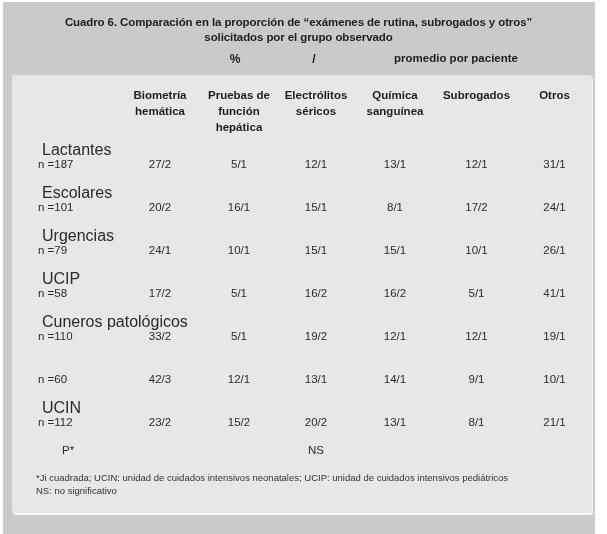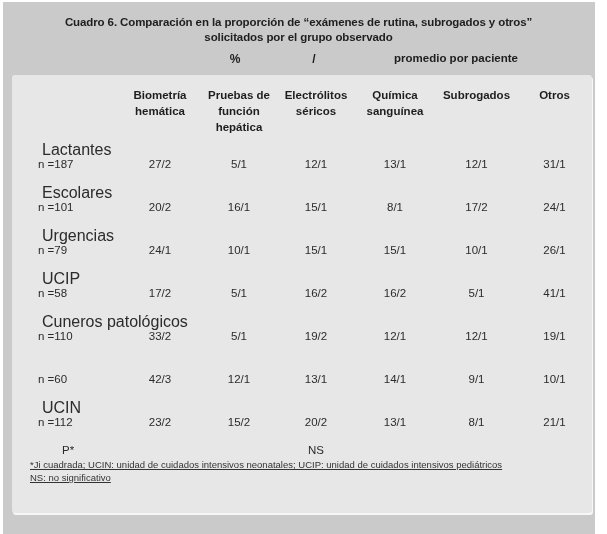--- a/index.html
+++ b/index.html
@@ -27,21 +27,21 @@
   .trow{display:grid;grid-template-columns:108px 80px 78px 76px 82px 81px 75px;}
   .head{padding-top:12px;}
   .h{text-align:center;font-weight:bold;font-size:11.5px;line-height:16px;color:#1e1e1e;}
   .data{height:43px;align-items:end;}
   .data.r1{height:37px;}
   .v{text-align:center;font-size:11.5px;line-height:15px;}
   .group{padding-left:30px;white-space:nowrap;font-size:16px;line-height:15px;}
   .nv{padding-left:26px;white-space:nowrap;font-size:11.5px;line-height:15px;}
   .prow{height:28px;align-items:end;}
   .plbl{padding-left:50px;font-size:11.5px;line-height:15px;}
-  .fnotes{padding-left:18px;font-size:9.5px;line-height:13px;color:#333333;text-decoration:underline;}
+  .fnotes{margin-top:13px;padding-left:24px;font-size:9.5px;line-height:13px;color:#333333;}
 </style>
 </head>
 <body>
 
 <div class="page">
 
   <div class="title">
     <div>Cuadro 6. Comparación en la proporción de “exámenes de rutina, subrogados y otros”</div>
     <div>solicitados por el grupo observado</div>
   </div>

